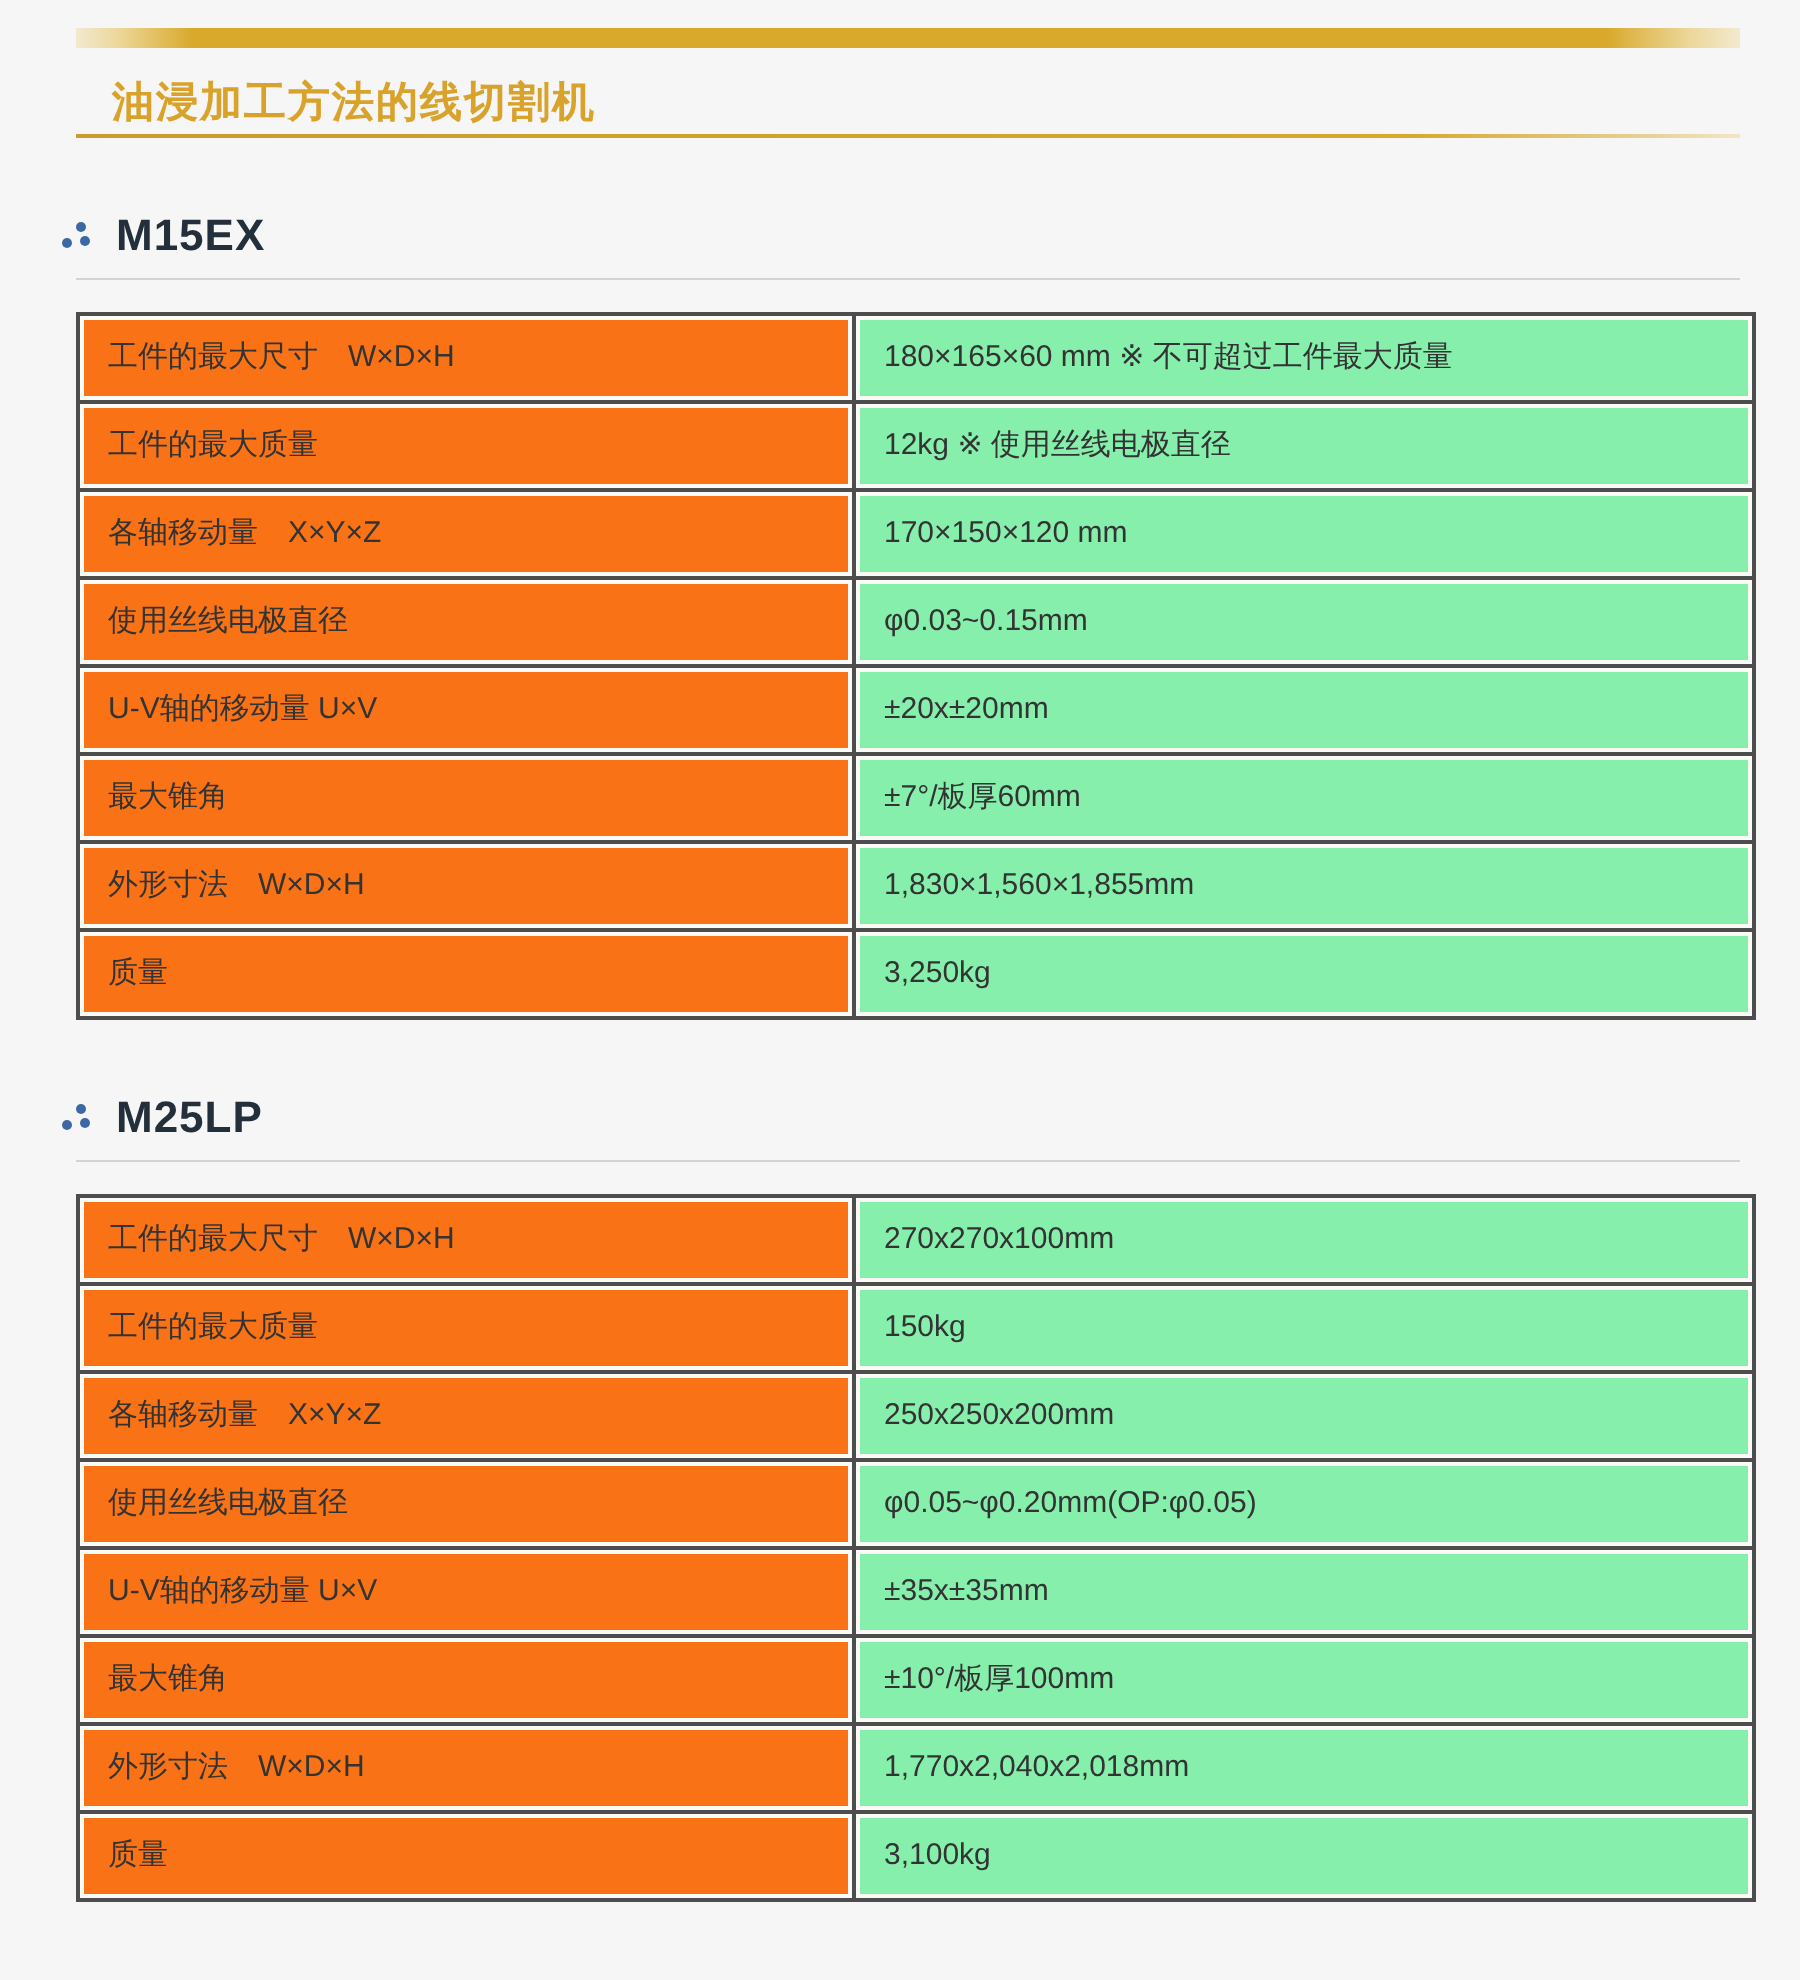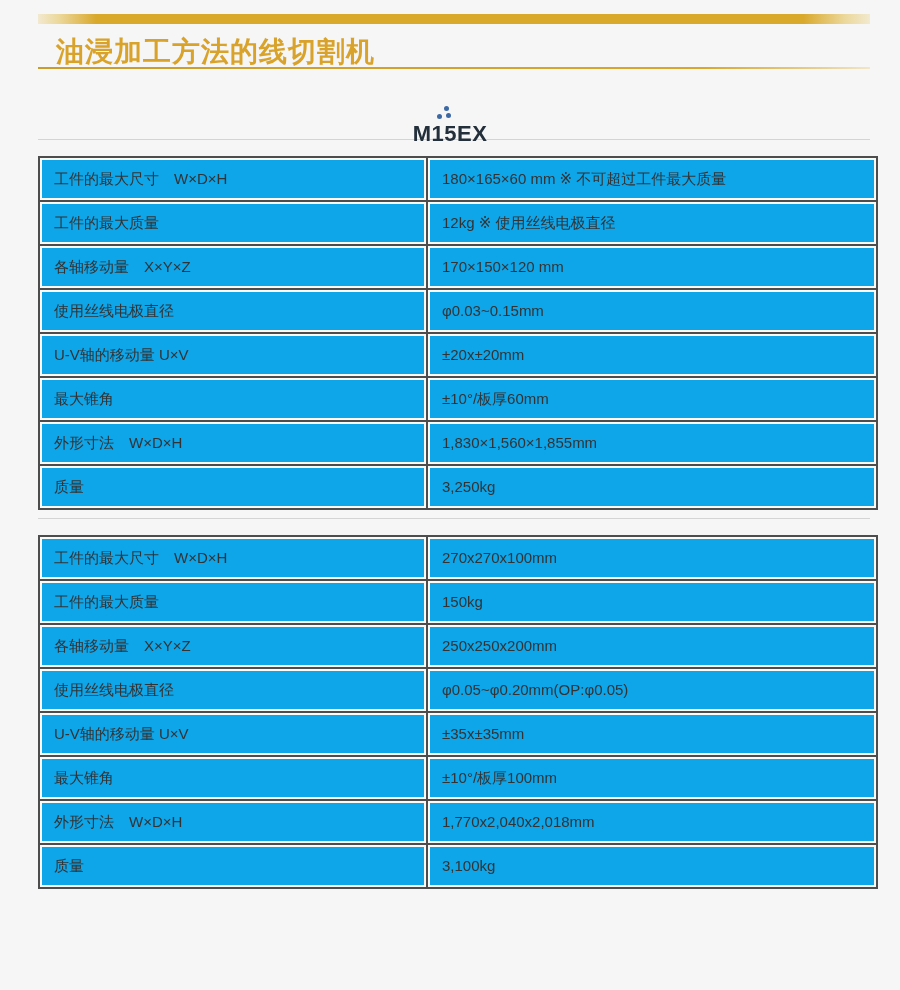--- a/index.html
+++ b/index.html
@@ -20,40 +20,39 @@
   
   .top-bar {
     width: 832px;
     height: 10px;
     background: linear-gradient(to right,
       #f2e9cf 0%, #ecd89b 2.5%, #d9a92c 7%,
       #d9a92c 92%, #ecd89b 97%, #f2e9cf 100%);
   }
   .page-title {
     margin: 15px 0 0 18px;
-    font-size: 28px;
+    font-size: 21px;
     line-height: 25px;
     font-weight: bold;
     color: #d9a32b;
     letter-spacing: 1px;
   }
   .title-underline {
     width: 832px;
     height: 2px;
     margin-top: 3px;
     background: linear-gradient(to right,
       #c99c2c 0%, #d8a82c 80%, #e7cf93 94%, #f1e6c6 100%);
   }
   .product-section { margin: 0; }
   .section-heading {
     display: flex;
     align-items: center;
     margin: 36px 0 0 -8px;
     height: 26px;
-    flex-direction: column;
   }
   .dots-icon {
     position: relative;
     width: 16px;
     height: 16px;
     flex: 0 0 16px;
     margin-right: 12px;
   }
   .dots-icon i {
     position: absolute;
@@ -94,24 +93,24 @@
     line-height: 20px;
     font-weight: normal;
     text-align: left;
     vertical-align: middle;
     color: #333333;
     white-space: nowrap;
     overflow: hidden;
   }
   .spec-table th {
     width: 358px;
-    background: #0ea5e9;
+    background: #f97316;
   }
   .spec-table td {
-    background: #0ea5e9;
+    background: #86efac;
   }
 </style>
 </head>
 <body>
 
 <div class="page">
   <div class="top-bar"></div>
   <h1 class="page-title">油浸加工方法的线切割机</h1>
   <div class="title-underline"></div>
   <div id="sections-container">
@@ -147,37 +146,45 @@
     <td class="spec-value">φ0.03~0.15mm</td>
   </tr>
 
   <tr>
     <th class="spec-label">U-V轴的移动量 U×V</th>
     <td class="spec-value">±20x±20mm</td>
   </tr>
 
   <tr>
     <th class="spec-label">最大锥角</th>
-    <td class="spec-value">±10°/板厚60mm</td>
+    <td class="spec-value">±7°/板厚60mm</td>
   </tr>
 
   <tr>
     <th class="spec-label">外形寸法　W×D×H</th>
     <td class="spec-value">1,830×1,560×1,855mm</td>
   </tr>
 
   <tr>
     <th class="spec-label">质量</th>
     <td class="spec-value">3,250kg</td>
   </tr>
 </tbody>
     </table>
   </section>
 
   <section class="product-section">
+    <div class="section-heading">
+      <span class="dots-icon">
+        <i class="d1"></i>
+            <i class="d2"></i>
+            <i class="d3"></i>
+      </span>
+      <h2 class="section-title">M25LP</h2>
+    </div>
     <div class="heading-divider"></div>
     <table class="spec-table">
       <tbody>
   <tr>
     <th class="spec-label">工件的最大尺寸　W×D×H</th>
     <td class="spec-value">270x270x100mm</td>
   </tr>
 
   <tr>
     <th class="spec-label">工件的最大质量</th>

